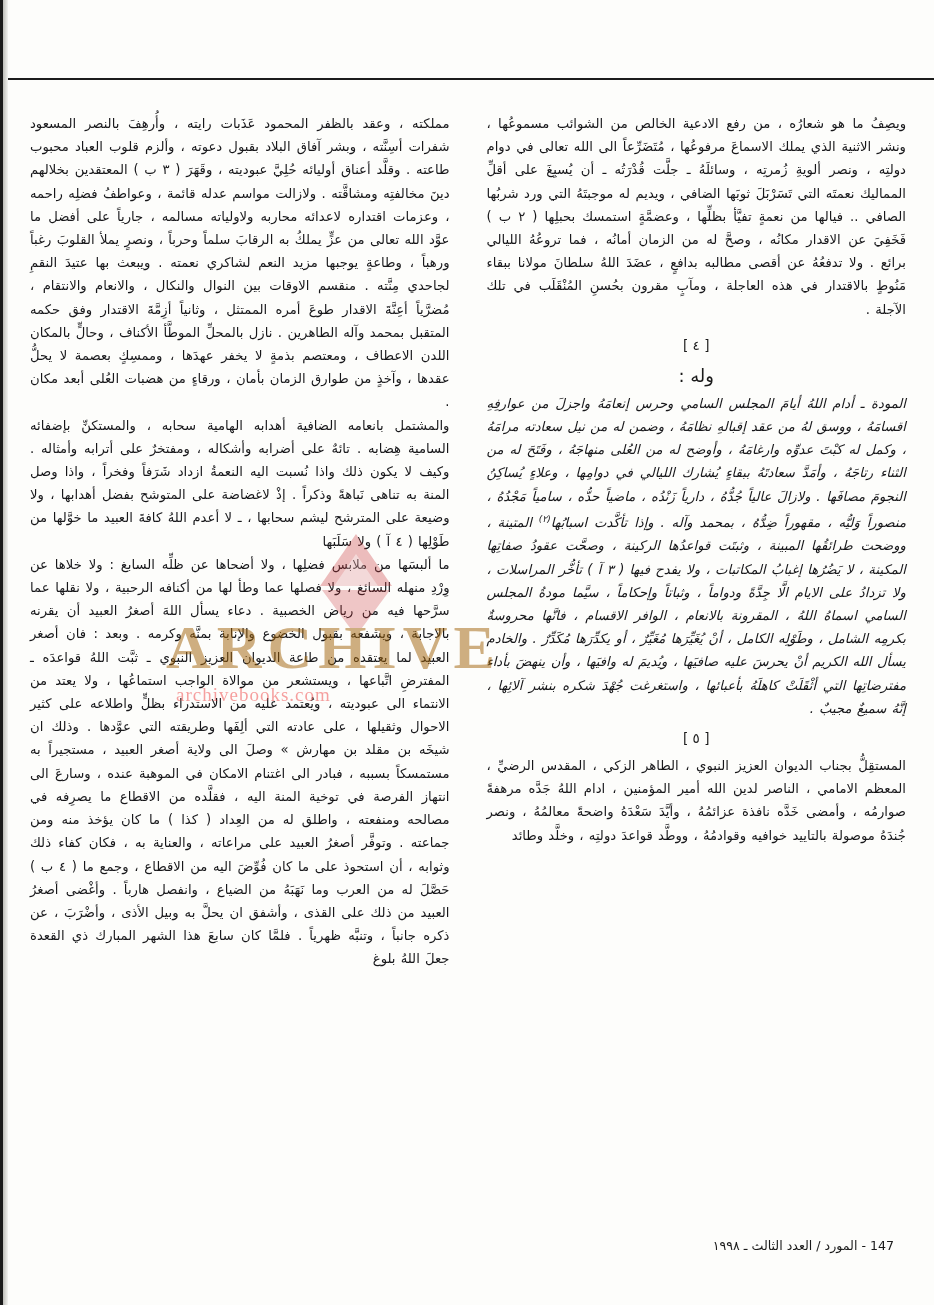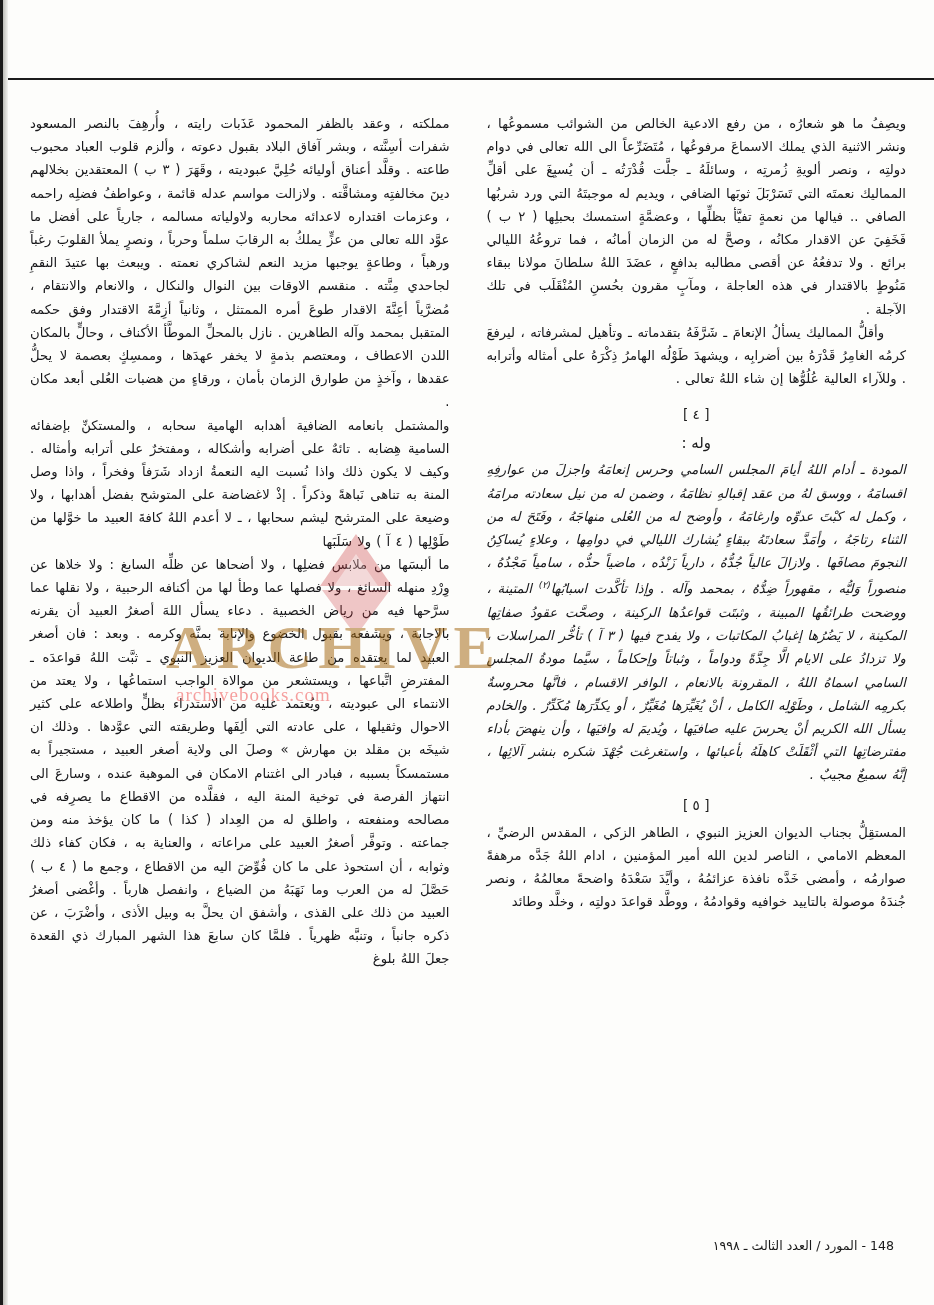--- a/index.html
+++ b/index.html
@@ -90,21 +90,21 @@
   }
   .section-num-2 {
     text-align: center;
     font-size: 13.5px;
     margin: 10px 0 8px 0;
     letter-spacing: 1px;
   }
 
   .wa-lahu {
     text-align: center;
-    font-size: 15px;
+    font-size: 18px;
     margin: 6px 0 6px 0;
   }
 
   .indent-first {
     text-indent: 22px;
   }
 
   
   .footer {
     position: absolute;
@@ -170,21 +170,20 @@
   <div class="columns">
 
     <div class="col">
       <p class="ar">مملكته ، وعقد بالظفر المحمود عَذَبات رايته ، وأُرهِفَ بالنصر المسعود شفرات أسِنَّته ، وبشر آفاق البلاد بقبول دعوته ، وألزم قلوب العباد محبوب طاعته . وقلَّد أعناق أوليائه حُلِيَّ عبوديته ، وقَهَرَ ( ٣ ب ) المعتقدين بخلالهم دينَ مخالفتِه ومشاقَّته . ولازالت مواسم عدله قائمة ، وعواطفُ فضلِه راحمه ، وعزمات اقتداره لاعدائه محاربه ولاولياته مسالمه ، جارياً على أفضل ما عوَّد الله تعالى من عزٍّ يملكُ به الرقابَ سلماً وحرباً ، ونصرٍ يملأ القلوبَ رغباً ورهباً ، وطاعةٍ يوجبها مزيد النعم لشاكري نعمته . ويبعث بها عتيدَ النقمِ لجاحدي مِنَّته . منقسم الاوقات بين النوال والنكال ، والانعام والانتقام ، مُضرَّياً أعِنَّةَ الاقدار طوعَ أمره الممتثل ، وثانياً أزِمَّةَ الاقتدار وفق حكمه المتقبل بمحمد وآله الطاهرين . نازل بالمحلِّ الموطَّأ الأكناف ، وحالٍّ بالمكان اللدن الاعطاف ، ومعتصم بذمةٍ لا يخفر عهدَها ، وممسِكٍ بعصمة لا يحلُّ عقدها ، وآخذٍ من طوارق الزمان بأمان ، ورقاءٍ من هضبات العُلى أبعد مكان .</p>
       <p class="ar">والمشتمل بانعامه الضافية أهدابه الهامية سحابه ، والمستكنِّ بإضفائه السامية هِضابه . تائهٌ على أضرابه وأشكاله ، ومفتخرٌ على أترابه وأمثاله . وكيف لا يكون ذلك واذا نُسبت اليه النعمةُ ازداد شَرَفاً وفخراً ، واذا وصل المنة به تناهى نَباهةً وذكراً . إذْ لاغضاضة على المتوشح بفضل أهدابها ، ولا وضيعة على المترشح ليشم سحابها ، ـ لا أعدم اللهُ كافةَ العبيد ما خوَّلها من طَوْلِها ( ٤ آ ) ولا سَلَبَها</p>
       <p class="ar">ما ألبسَها من ملابس فضلِها ، ولا أضحاها عن ظلِّه السابغ : ولا خلاها عن وِرْدِ منهله السائغ ، ولا فصلها عما وطأ لها من أكنافه الرحبية ، ولا نقلها عما سرَّحها فيه من رياض الخصبية . دعاء يسأل اللهَ أصغرُ العبيد أن يقرنه بالاجابة ، ويشفعه بقبول الخضوع والإنابة بمنَّه وكرمه . وبعد : فان أصغر العبيد لما يعتقده من طاعة الديوان العزيز النبوي ـ ثبَّت اللهُ قواعدَه ـ المفترضِ اتَّباعها ، ويستشعر من موالاة الواجب استماعُها ، ولا يعتد من الانتماء الى عبوديته ، ويُعتمد عليه من الاستدراء بظلٍّ واطلاعه على كثير الاحوال وثقيلها ، على عادته التي ألِفَها وطريقته التي عوَّدها . وذلك ان شيخَه بن مقلد بن مهارش » وصلَ الى ولاية أصغر العبيد ، مستجيراً به مستمسكاً بسببه ، فبادر الى اغتنام الامكان في الموهبة عنده ، وسارعَ الى انتهاز الفرصة في توخية المنة اليه ، فقلَّده من الاقطاع ما يصرِفه في مصالحه ومنفعته ، واطلق له من العِداد ( كذا ) ما كان يؤخذ منه ومن جماعته . وتوفَّر أصغرُ العبيد على مراعاته ، والعناية به ، فكان كفاء ذلك وثوابه ، أن استحوذ على ما كان فُوِّضَ اليه من الاقطاع ، وجمع ما ( ٤ ب ) حَصَّلَ له من العرب وما نَهَبَهُ من الضياع ، وانفصل هارباً . وأغْضى أصغرُ العبيد من ذلك على القذى ، وأشفق ان يحلَّ به وبيل الأذى ، وأضْرَبَ ، عن ذكره جانباً ، وتنبَّه ظهرياً . فلمَّا كان سابعَ هذا الشهر المبارك ذي القعدة جعلَ اللهُ بلوغ</p>
     </div>
 
     <div class="col">
       <p class="ar">ويصِفُ ما هو شعارُه ، من رفع الادعية الخالص من الشوائب مسموعُها ، ونشر الاثنية الذي يملك الاسماعَ مرفوعُها ، مُتَضَرِّعاً الى الله تعالى في دوام دولتِه ، ونصر ألويةِ زُمرتِه ، وسائلَهُ ـ جلَّت قُدْرَتُه ـ أن يُسبِغَ على أقلِّ المماليك نعمتَه التي تَسَرْبَلَ ثوبَها الضافي ، ويديم له موجبتَهُ التي ورد شربُها الصافي .. فيالها من نعمةٍ تفيَّأ بظلِّها ، وعضمَّةٍ استمسك بحبلِها ( ٢ ب ) فَخَفِيَ عن الاقدار مكانُه ، وصحَّ له من الزمان أمانُه ، فما تروعُهُ الليالي برائع . ولا تدفعُهُ عن أقصى مطالبه بدافعٍ ، عضَدَ اللهُ سلطانَ مولانا ببقاء مَنُوطٍ بالاقتدار في هذه العاجلة ، ومآبٍ مقرون بحُسنِ المُنْقَلَب في تلك الآجلة .</p>
-      <p class="ar indent-first">وأقلُّ المماليك يسألُ الإنعامَ ـ شَرَّفَهُ بتقدماته ـ وتأهيل لمشرفاته ، ليرفعَ كرمُه الغامِرُ قَدْرَهُ بين أضرابِه ، ويشهدَ طَوْلُه الهامرُ ذِكْرَهُ على أمثاله وأترابه . وللآراء العالية عُلُوُّها إن شاء اللهُ تعالى .</p>
 
       <div class="section-num">[ ٤ ]</div>
 
       <div class="wa-lahu">وله :</div>
 
       <p class="ar verse">المودة ـ أدام اللهُ أيامَ المجلس السامي وحرس إنعامَهُ واجزلَ من عوارفِهِ اقسامَهُ ، ووسق لهُ من عقد إقبالهِ نظامَهُ ، وضمن له من نيل سعادته مرامَهُ ، وكمل له كبْتَ عدوِّه وارغامَهُ ، وأوضح له من العُلى منهاجَهُ ، وفَتَحَ له من الثناء رتاجَهُ ، وأمَدَّ سعادتَهُ ببقاءٍ يُشارك الليالي في دوامِها ، وعلاءٍ يُساكِنُ النجومَ مصافَها . ولازالَ عالياً جُدُّهُ ، دارياً زَنْدُه ، ماضياً حدُّه ، سامياً مَجْدُهُ ، منصوراً وَليُّه ، مقهوراً ضِدُّهُ ، بمحمد وآله . وإذا تأكَّدت اسبابُها<sup class="fn">(٢)</sup> المتينة ، ووضحت طرائقُها المبينة ، وثبتَت قواعدُها الركينة ، وصحَّت عقودُ صفاتِها المكينة ، لا يَضُرُها إغبابُ المكاتبات ، ولا يفدح فيها ( ٣ آ ) تأخُّر المراسلات ، ولا تزدادُ على الايام الَّا جِدَّةً ودواماً ، وثباتاً وإحكاماً ، سيَّما مودةُ المجلس السامي اسماهُ اللهُ ، المقرونة بالانعام ، الوافر الاقسام ، فانَّها محروسةٌ بكرمِه الشامل ، وطَوْلِه الكامل ، أنْ يُغَيِّرَها مُغَيِّرٌ ، أو يكدِّرَها مُكَدِّرٌ . والخادم يسأل الله الكريم أنْ يحرسَ عليه صافيَها ، ويُديمَ له وافيَها ، وأن ينهضَ بأداء مفترضاتِها التي أثْقَلَتْ كاهلَهُ بأعبائها ، واستغرغت جُهْدَ شكره بنشر آلائِها ، إنَّهُ سميعٌ مجيبٌ .</p>
 
       <div class="section-num-2">[ ٥ ]</div>
 
 
@@ -196,15 +195,15 @@
   <div class="watermark">
     <svg class="wm-mark" viewBox="0 0 120 110">
       <path d="M60 4 L96 56 L24 56 Z" fill="#c8353a" opacity="0.65"></path>
       <path d="M60 24 L82 56 L38 56 Z" fill="#ffffff" opacity="0.45"></path>
       <path d="M26 60 L94 60 L60 106 Z" fill="#c8353a" opacity="0.55"></path>
     </svg>
     <div class="wm-text">ARCHIVE</div>
     <div class="wm-sub">archivebooks.com</div>
   </div>
 
-  <div class="footer">148 - المورد / العدد الثالث ـ ١٩٩٨</div>
+  <div class="footer">147 - المورد / العدد الثالث ـ ١٩٩٨</div>
 
 </div>
 
 </body></html>

